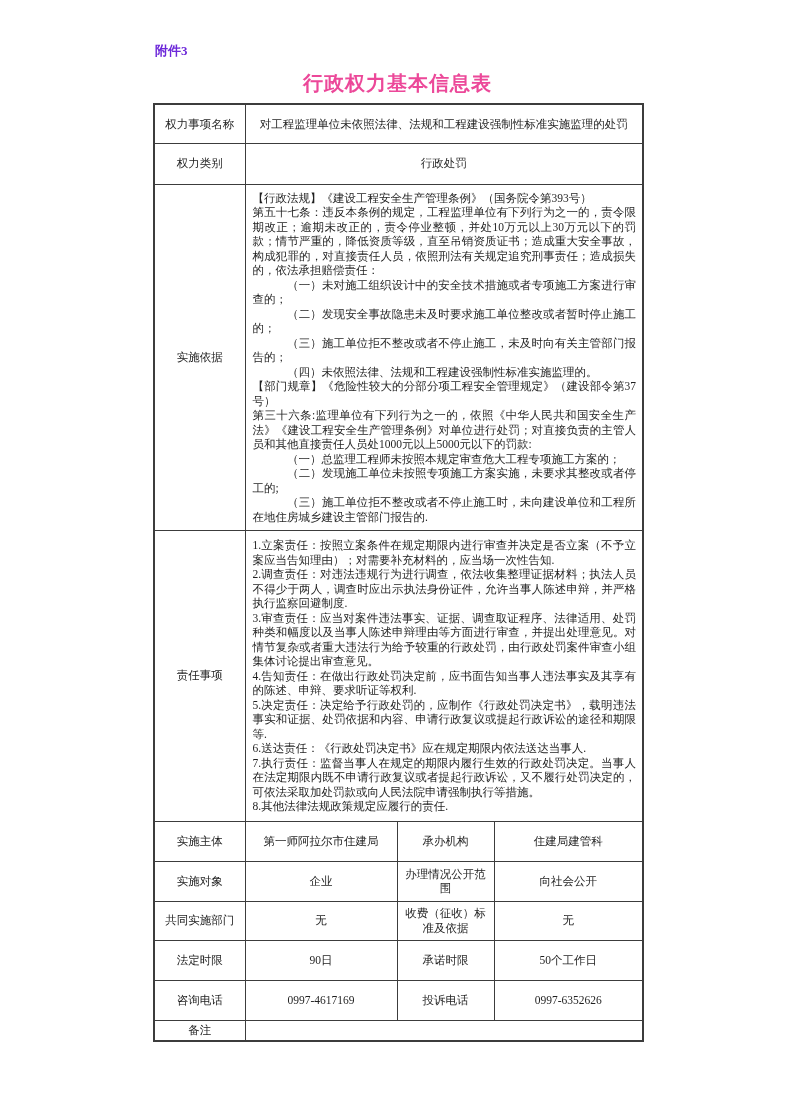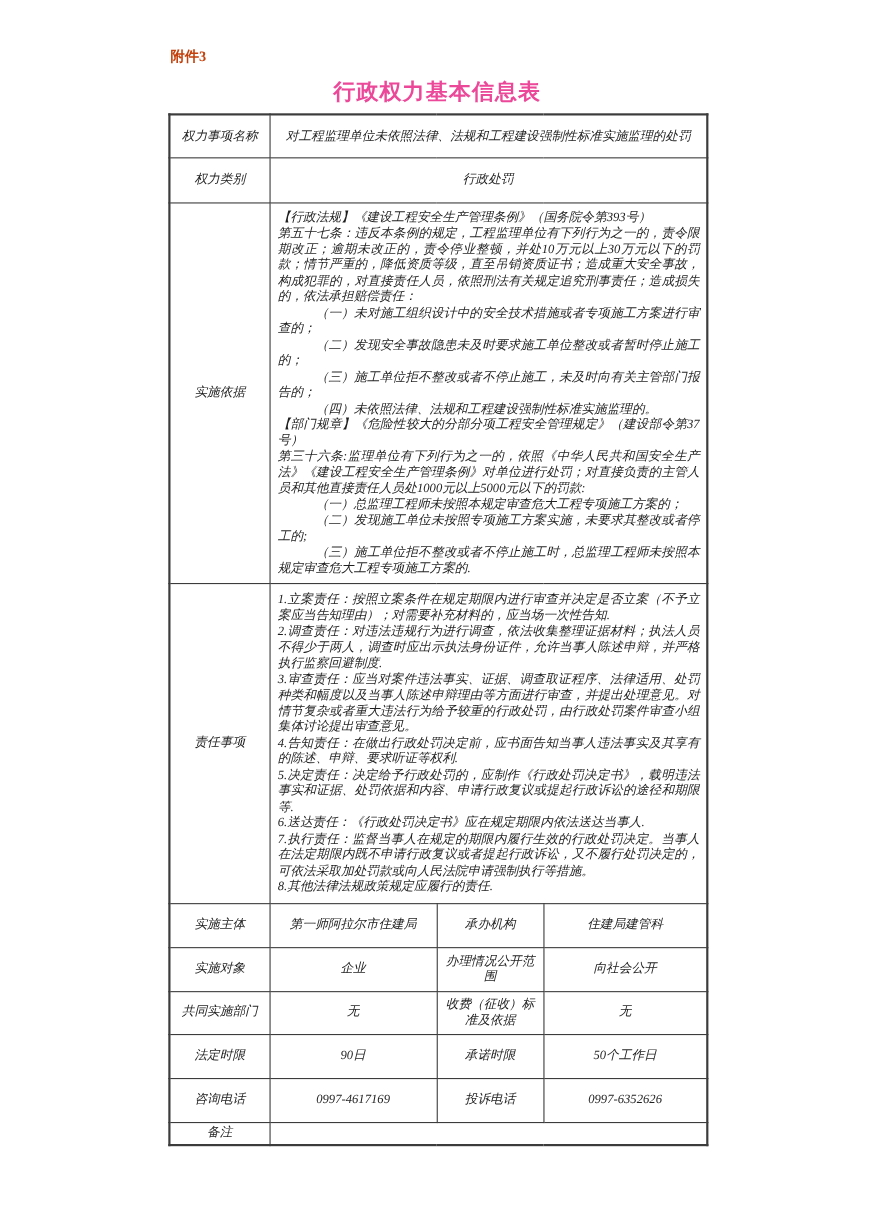--- a/index.html
+++ b/index.html
@@ -12,21 +12,21 @@
     font-family: "Liberation Serif", "DejaVu Serif", serif;
     color: #1f1f1f;
     overflow: hidden;
   }
   .attachment {
     position: absolute;
     left: 155px;
     top: 42px;
     font-size: 13px;
     font-weight: bold;
-    color: #c2410c;
+    color: #6d28d9;
   }
   .doc-title {
     position: absolute;
     left: 153px;
     top: 70px;
     width: 489px;
     margin: 0;
     text-align: center;
     font-size: 20px;
     font-weight: bold;
@@ -40,21 +40,20 @@
     width: 489px;
     border-collapse: collapse;
     table-layout: fixed;
     border: 2px solid #3c3c3c;
   }
   table.info-table td {
     border: 1px solid #3c3c3c;
     font-size: 11.5px;
     color: #1f1f1f;
     vertical-align: middle;
-    font-style: italic;
   }
   col.c1 { width: 91px; }
   col.c2 { width: 152px; }
   col.c3 { width: 97px; }
   col.c4 { width: 149px; }
   td.label {
     text-align: center;
     padding: 2px 3px;
     line-height: 14.5px;
   }
@@ -116,21 +115,21 @@
         <p class="para">【行政法规】《建设工程安全生产管理条例》（国务院令第393号）</p>
         <p class="para">第五十七条：违反本条例的规定，工程监理单位有下列行为之一的，责令限期改正；逾期未改正的，责令停业整顿，并处10万元以上30万元以下的罚款；情节严重的，降低资质等级，直至吊销资质证书；造成重大安全事故，构成犯罪的，对直接责任人员，依照刑法有关规定追究刑事责任；造成损失的，依法承担赔偿责任：</p>
         <p class="para indent">（一）未对施工组织设计中的安全技术措施或者专项施工方案进行审查的；</p>
         <p class="para indent">（二）发现安全事故隐患未及时要求施工单位整改或者暂时停止施工的；</p>
         <p class="para indent">（三）施工单位拒不整改或者不停止施工，未及时向有关主管部门报告的；</p>
         <p class="para indent">（四）未依照法律、法规和工程建设强制性标准实施监理的。</p>
         <p class="para">【部门规章】《危险性较大的分部分项工程安全管理规定》（建设部令第37号）</p>
         <p class="para">第三十六条:监理单位有下列行为之一的，依照《中华人民共和国安全生产法》《建设工程安全生产管理条例》对单位进行处罚；对直接负责的主管人员和其他直接责任人员处1000元以上5000元以下的罚款:</p>
         <p class="para indent">（一）总监理工程师未按照本规定审查危大工程专项施工方案的；</p>
         <p class="para indent">（二）发现施工单位未按照专项施工方案实施，未要求其整改或者停工的;</p>
-        <p class="para indent">（三）施工单位拒不整改或者不停止施工时，总监理工程师未按照本规定审查危大工程专项施工方案的.</p>
+        <p class="para indent">（三）施工单位拒不整改或者不停止施工时，未向建设单位和工程所在地住房城乡建设主管部门报告的.</p>
       </td>
     </tr>
 
     <tr class="r-duty">
       <td class="label">责任事项</td>
       <td class="paras" colspan="3">
         <p class="para">1.立案责任：按照立案条件在规定期限内进行审查并决定是否立案（不予立案应当告知理由）；对需要补充材料的，应当场一次性告知.</p>
         <p class="para">2.调查责任：对违法违规行为进行调查，依法收集整理证据材料；执法人员不得少于两人，调查时应出示执法身份证件，允许当事人陈述申辩，并严格执行监察回避制度.</p>
         <p class="para">3.审查责任：应当对案件违法事实、证据、调查取证程序、法律适用、处罚种类和幅度以及当事人陈述申辩理由等方面进行审查，并提出处理意见。对情节复杂或者重大违法行为给予较重的行政处罚，由行政处罚案件审查小组集体讨论提出审查意见。</p>
         <p class="para">4.告知责任：在做出行政处罚决定前，应书面告知当事人违法事实及其享有的陈述、申辩、要求听证等权利.</p>

